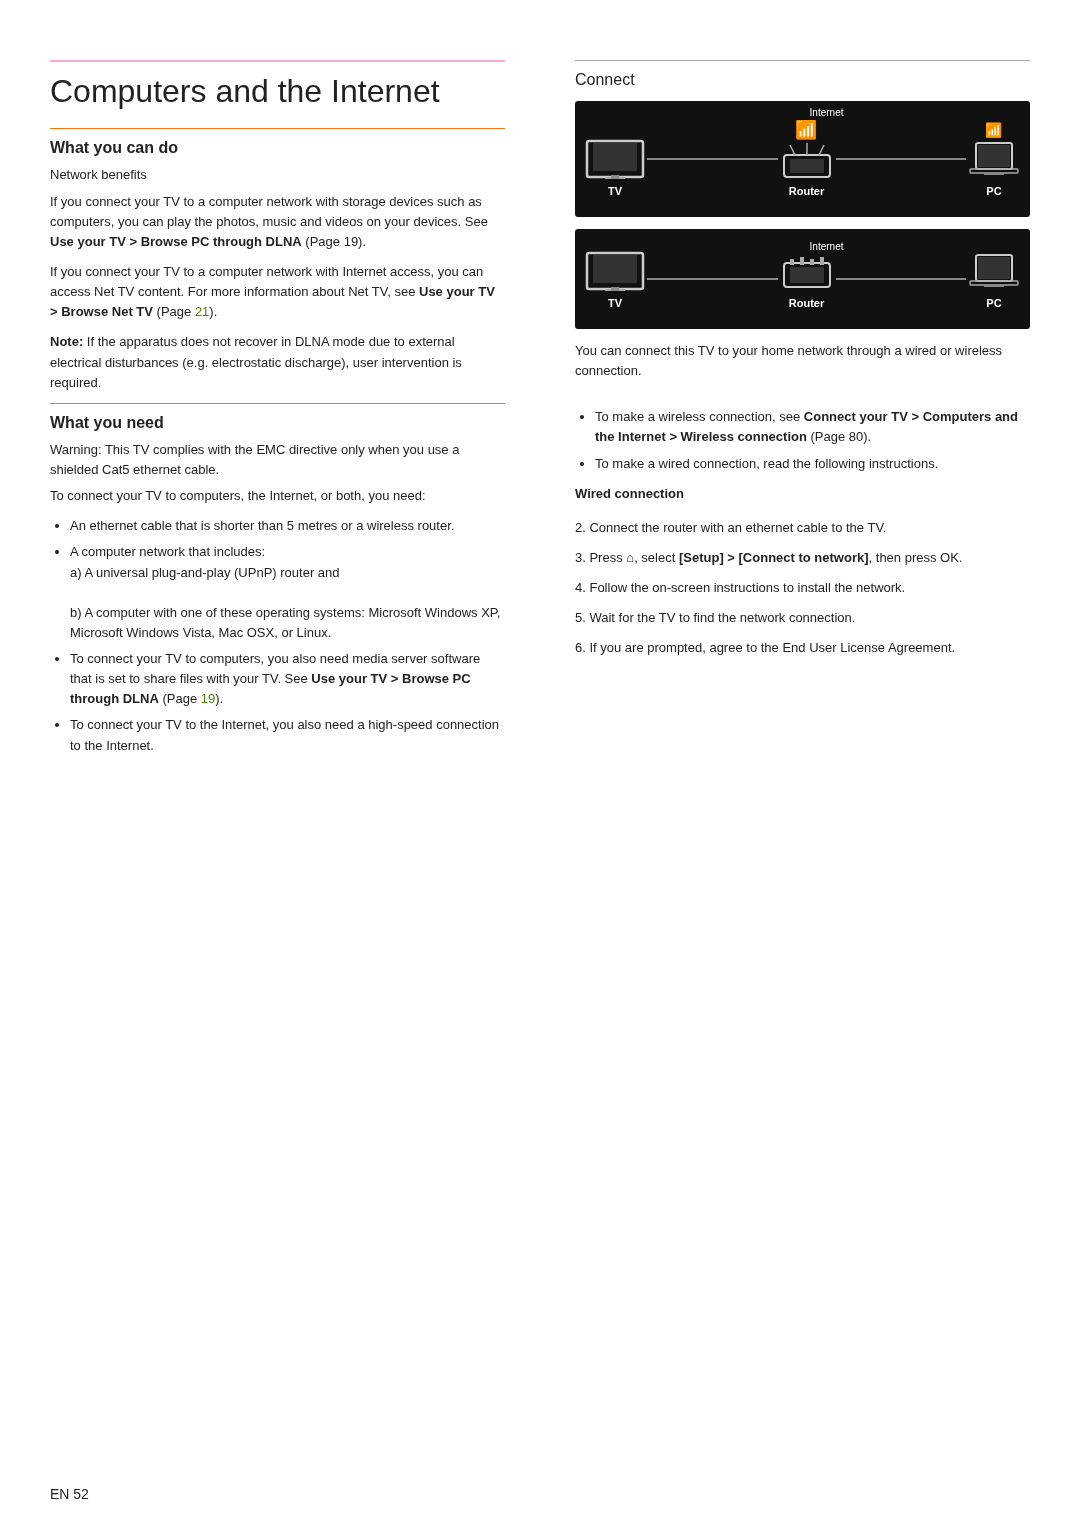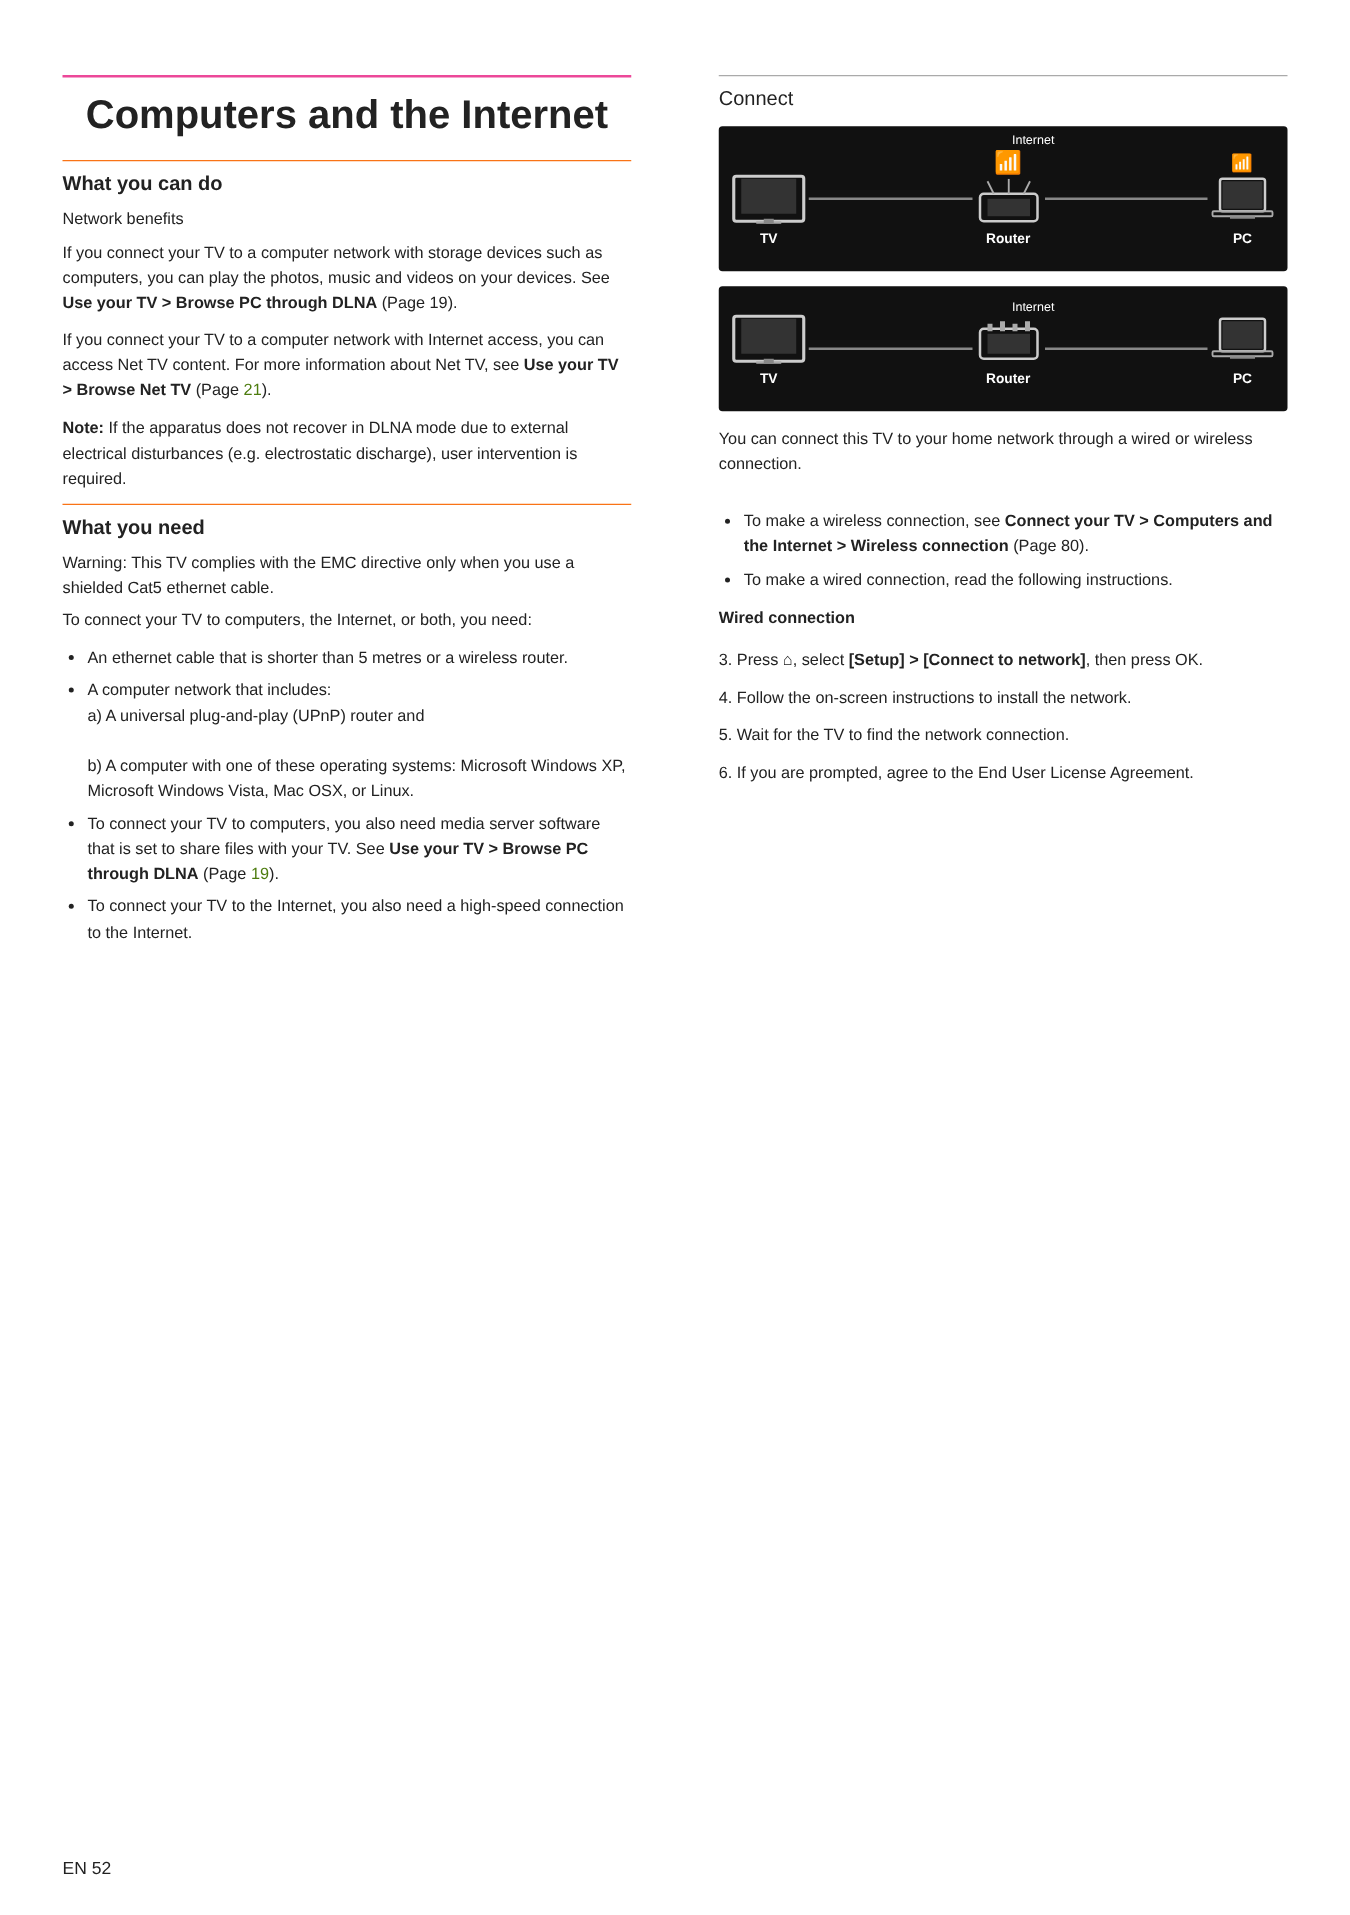--- a/index.html
+++ b/index.html
@@ -20,26 +20,25 @@
     .left-col {
       flex: 1;
       padding-right: 20px;
     }
     .right-col {
       flex: 1;
       padding-left: 10px;
     }
     .page-title {
       font-size: 32px;
-      font-weight: 700;
+      font-weight: 400;
       line-height: 1.2;
       margin-bottom: 18px;
-      border-top: 2px solid #ec4899;
+      border-top: 2px solid #f9a8d4;
       padding-top: 10px;
-      text-align: center;
     }
     .section-title {
       font-size: 16px;
       font-weight: 600;
       margin-bottom: 8px;
       border-top: 1px solid #f97316;
       padding-top: 10px;
     }
     .subsection-title {
       font-size: 13px;
@@ -279,20 +278,21 @@
         <li>
           <span>To make a wireless connection, see </span><span class="bold">Connect your TV &gt; Computers and the Internet &gt; Wireless connection</span><span> (Page 80).</span>
         </li>
         <li>
           <span>To make a wired connection, read the following instructions.</span>
         </li>
       </ul>
 
       <p class="wired-title">Wired connection</p>
 
+      <p><span>2. Connect the router with an ethernet cable to the TV.</span></p>
       <p>
         <span>3. Press ⌂, select </span><span class="bold">[Setup] &gt; [Connect to network]</span><span>, then press OK.</span>
       </p>
       <p><span>4. Follow the on-screen instructions to install the network.</span></p>
       <p><span>5. Wait for the TV to find the network connection.</span></p>
       <p><span>6. If you are prompted, agree to the End User License Agreement.</span></p>
 
     </div>
 
   </div>

